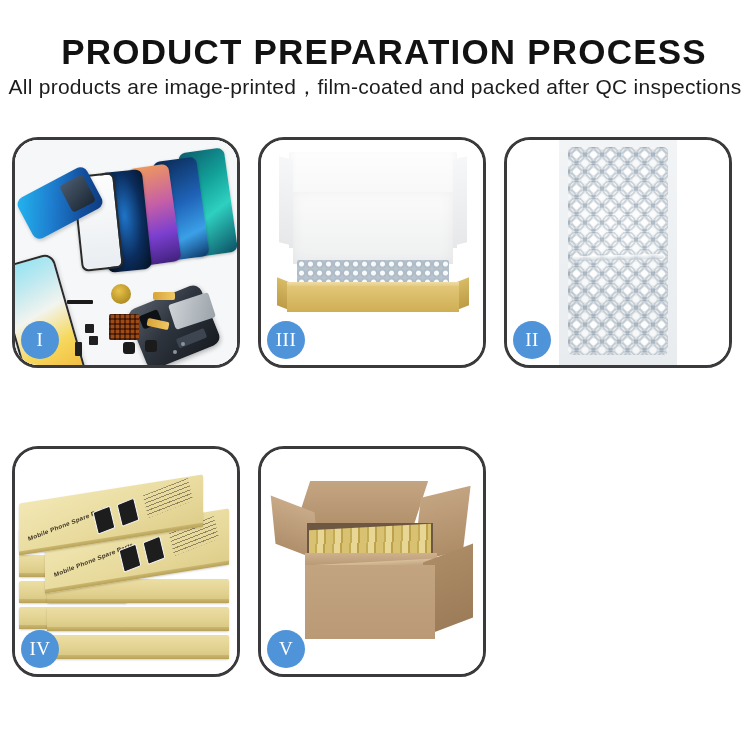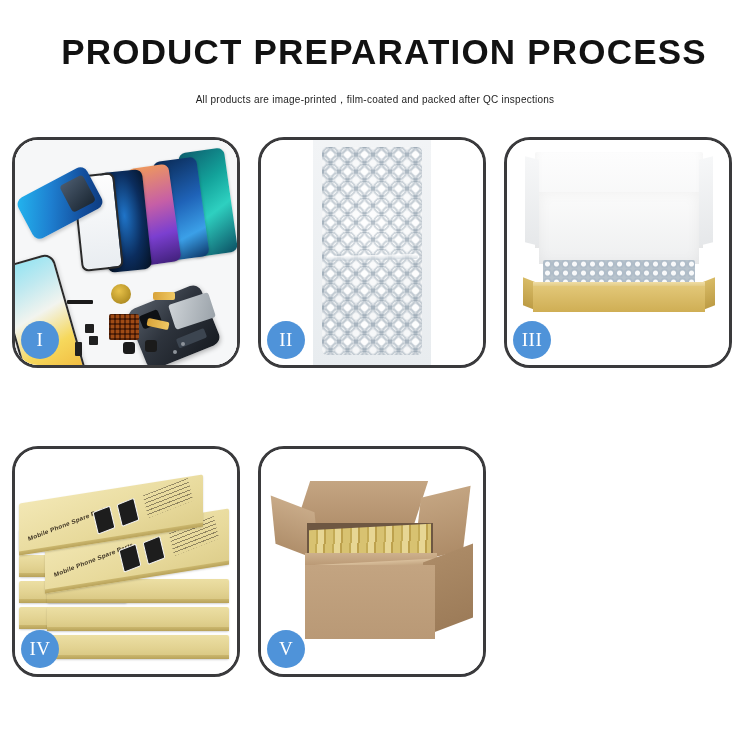--- a/index.html
+++ b/index.html
@@ -27,25 +27,25 @@
     font-weight: 700;
     letter-spacing: 1.2px;
     color: #121212;
     line-height: 1.05;
     margin: 0;
     white-space: nowrap;
     padding-left: 18px;
   }
   .page-subtitle {
     font-family: "Liberation Sans", sans-serif;
-    font-size: 10px;
+    font-size: 21px;
     font-weight: 400;
     letter-spacing: 0.25px;
     color: #1c1c1c;
-    margin: 22px 0 0 0;
+    margin: 2px 0 0 0;
     white-space: nowrap;
   }
 
   
   .panel-grid {
     position: absolute;
     left: 12px;
     top: 137px;
     width: 726px;
     display: grid;
@@ -436,41 +436,41 @@
         <div class="pt-screw" style="position:absolute; left:106px; top:70px;"></div>
         <div class="pt-screw" style="position:absolute; left:114px; top:62px;"></div>
         <div class="pt-tool"></div>
       </div>
     </div>
     <div class="step-badge">I</div>
   </div>
 
   <div class="panel">
     <div class="panel-stage">
-      <div class="bw-sheet"></div>
-      <div class="bw-pouch">
-        <div class="bw-bubbles"></div>
-        <div class="bw-bubbles offset"></div>
-        <div class="bw-fold"></div>
-      </div>
-    </div>
-    <div class="step-badge">II</div>
-  </div>
-
-  <div class="panel">
-    <div class="panel-stage">
       <div class="b3-lid"></div>
       <div class="b3-foam"></div>
       <div class="b3-inner-bubbles"></div>
       <div class="b3-tray-left"></div>
       <div class="b3-tray-right"></div>
       <div class="b3-tray-rim"></div>
       <div class="b3-tray-front"></div>
     </div>
     <div class="step-badge">III</div>
+  </div>
+
+  <div class="panel">
+    <div class="panel-stage">
+      <div class="bw-sheet"></div>
+      <div class="bw-pouch">
+        <div class="bw-bubbles"></div>
+        <div class="bw-bubbles offset"></div>
+        <div class="bw-fold"></div>
+      </div>
+    </div>
+    <div class="step-badge">II</div>
   </div>
 
   <div class="panel">
     <div class="panel-stage">
       <div class="stack">
 
         <div class="sbox" style="left:0px; top:62px; width:108px; height:22px;">
             <div class="edge"></div>
           </div>
         <div class="sbox" style="left:0px; top:88px; width:108px; height:22px;">

